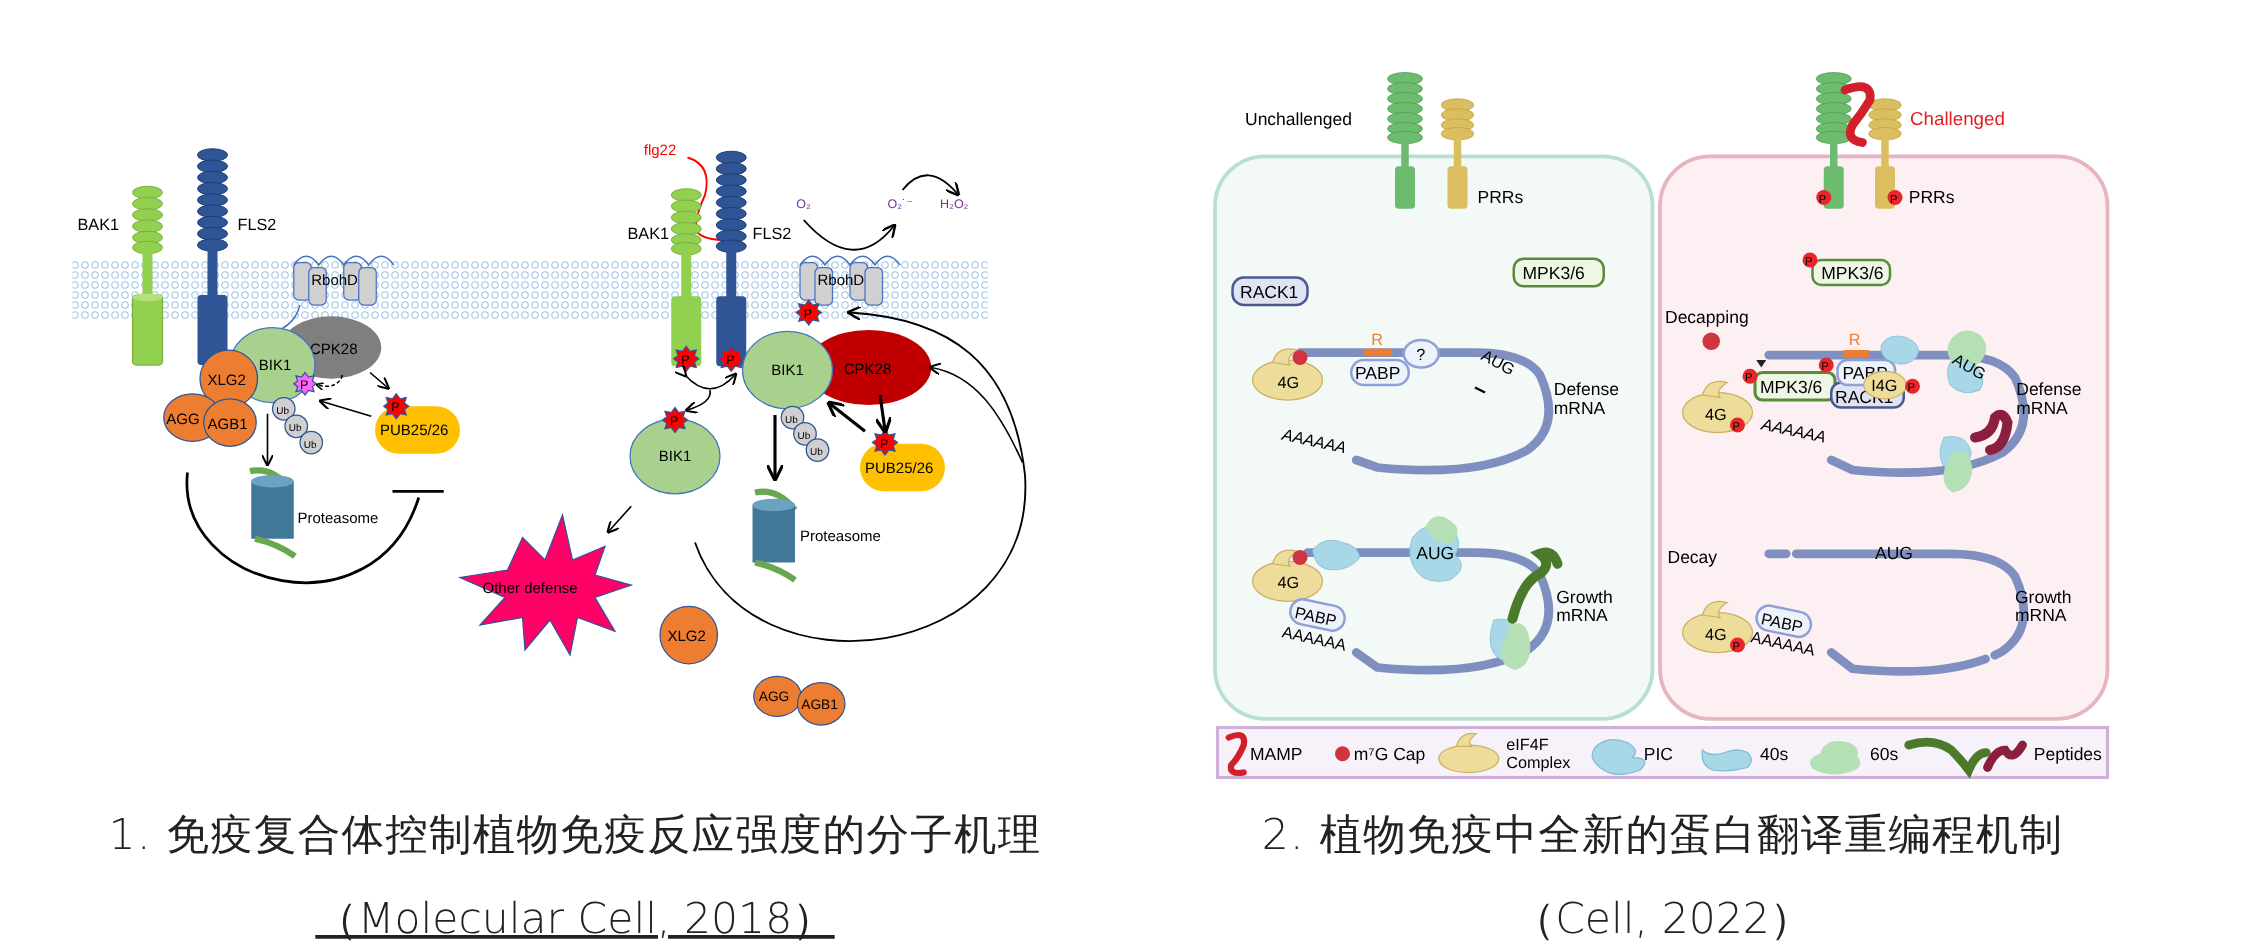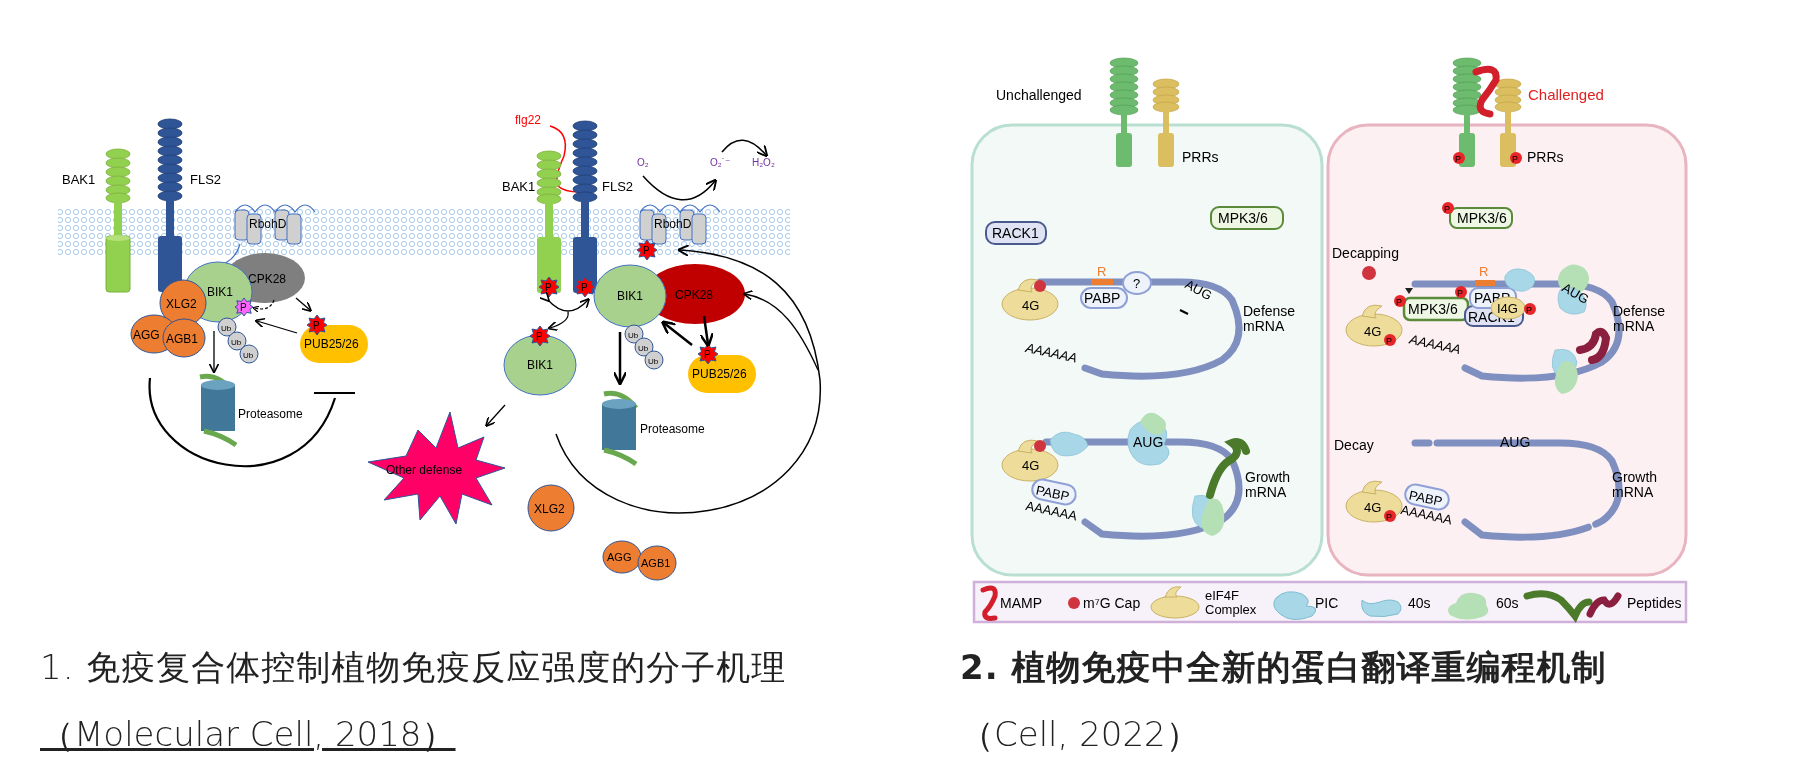--- a/index.html
+++ b/index.html
@@ -1,21 +1,21 @@
 <!DOCTYPE html>
 <html><head>
 <meta charset="utf-8">
 <style>
   html,body{margin:0;padding:0;background:#ffffff;}
   body{width:1805px;height:760px;position:relative;overflow:hidden;font-family:"Liberation Sans","DejaVu Sans",sans-serif;}
   svg text{font-family:"Liberation Sans","DejaVu Sans",sans-serif;}
-  .caption{position:absolute;text-align:left;color:#222;font-family:"DejaVu Sans","Liberation Sans",sans-serif;font-weight:300;}
+  .caption{position:absolute;text-align:center;color:#222;font-family:"DejaVu Sans","Liberation Sans",sans-serif;font-weight:300;}
   .cap1{left:40px;width:840px;top:645px;font-size:34px;letter-spacing:1px;}
   .cap1b{left:40px;width:840px;top:712px;font-size:34px;text-decoration:underline;}
-  .cap2{left:960px;width:740px;top:645px;font-size:34px;letter-spacing:1px;font-weight:bold;}
+  .cap2{left:960px;width:740px;top:645px;font-size:34px;letter-spacing:1px;}
   .cap2b{left:960px;width:740px;top:712px;font-size:34px;}
   #stage{position:absolute;left:0;top:0;}
 </style>
 </head>
 <body>
 
 <svg id="stage" width="1805" height="640" viewBox="0 0 1805 640">
   <defs>
     <pattern id="membrane" x="0" y="0" width="8" height="8" patternUnits="userSpaceOnUse">
       <circle cx="4" cy="4" r="2.6" fill="none" stroke="#9dc3e6" stroke-width="0.9"></circle>

